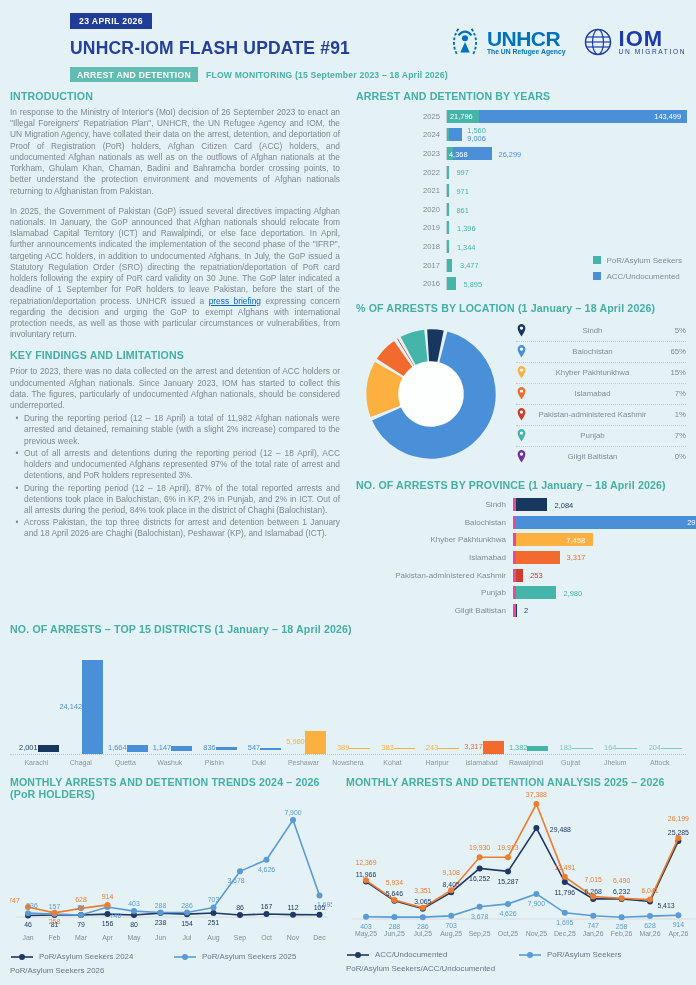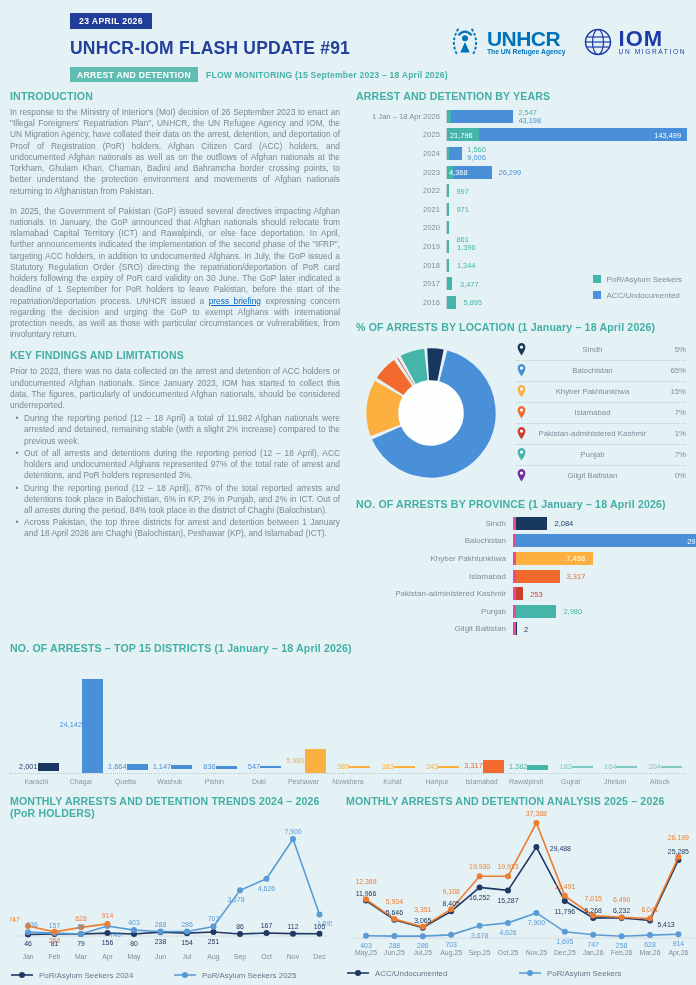--- a/index.html
+++ b/index.html
@@ -137,29 +137,20 @@
             <span class="dot">•</span>
             <span style="flex: 1 1 0%;">Across Pakistan, the top three districts for arrest and detention between 1 January and 18 April 2026 are Chaghi (Balochistan), Peshawar (KP), and Islamabad (ICT).</span>
           </li>
         </ul>
     </div>
 
     <div class="col-r">
       <div class="sec-title">ARREST AND DETENTION BY YEARS</div>
       <div id="chart-years">
           <div class="yrow">
-            <div class="ylab">1 Jan – 18 Apr 2026</div>
-            <div class="ytrack">
-              <div class="yseg" style="left: 0px; width: 3.69812px; background: rgb(69, 181, 170);"></div>
-              <div class="yseg" style="left: 3.69812px; width: 62.7213px; background: rgb(74, 144, 217);"></div>
-              <div class="yval" style="left: 71.4194px; top: -2px; color: rgb(69, 181, 170);">2,547</div>
-              <div class="yval" style="left: 71.4194px; top: 6px; color: rgb(74, 144, 217);">43,198</div>
-            </div>
-          </div>
-          <div class="yrow">
             <div class="ylab">2025</div>
             <div class="ytrack">
               <div class="yseg" style="left: 0px; width: 31.6467px; background: rgb(69, 181, 170);"></div>
               <div class="yseg" style="left: 31.6467px; width: 208.353px; background: rgb(74, 144, 217);"></div>
               <div class="yval inb" style="left: 3px; top: 2.6px; color: rgb(255, 255, 255);">21,796</div>
               <div class="yval inb" style="left: auto; top: 2.6px; color: rgb(255, 255, 255); right: 5px;">143,499</div>
             </div>
           </div>
           <div class="yrow">
             <div class="ylab">2024</div>
@@ -190,21 +181,21 @@
             <div class="ylab">2021</div>
             <div class="ytrack">
               <div class="yseg" style="left: 0px; width: 1.5px; background: rgb(69, 181, 170);"></div>
               <div class="yval" style="left: 9.5px; top: 2.6px; color: rgb(69, 181, 170);">971</div>
             </div>
           </div>
           <div class="yrow">
             <div class="ylab">2020</div>
             <div class="ytrack">
               <div class="yseg" style="left: 0px; width: 1.5px; background: rgb(69, 181, 170);"></div>
-              <div class="yval" style="left: 9.5px; top: 14px; color: rgb(69, 181, 170);">861</div>
+              <div class="yval" style="left: 9.5px; top: 3px; color: rgb(69, 181, 170);">861</div>
             </div>
           </div>
           <div class="yrow">
             <div class="ylab">2019</div>
             <div class="ytrack">
               <div class="yseg" style="left: 0px; width: 2.02692px; background: rgb(69, 181, 170);"></div>
               <div class="yval" style="left: 10.0269px; top: 2.6px; color: rgb(69, 181, 170);">1,396</div>
             </div>
           </div>
           <div class="yrow">

